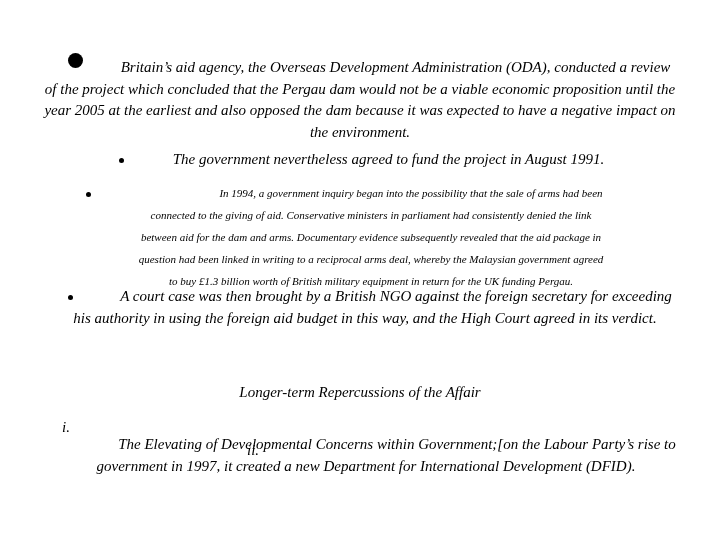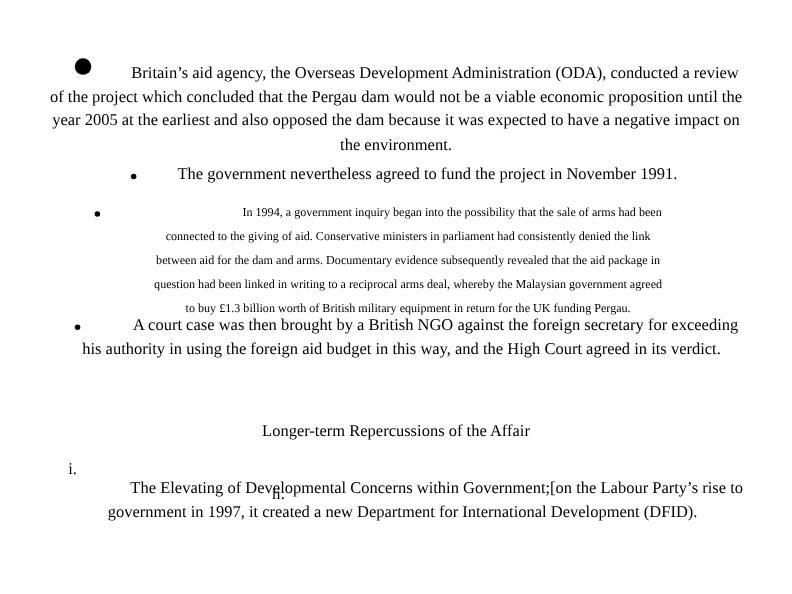--- a/index.html
+++ b/index.html
@@ -12,20 +12,21 @@
       overflow: hidden;
       background: #ffffff;
       font-family: "Liberation Serif", "DejaVu Serif", serif;
       color: #000000;
     }
     .slide {
       position: relative;
       width: 720px;
       height: 540px;
       background: #ffffff;
+      font-style: italic;
     }
     .para {
       position: absolute;
       text-align: center;
       white-space: pre-line;
       font-size: 15px;
       line-height: 21.5px;
       color: #000000;
     }
     .dot {
@@ -65,21 +66,21 @@
 
 <div class="slide">
 
   <span class="dot" id="b1"></span>
   <div class="para" id="p1">Britain’s aid agency, the Overseas Development Administration (ODA), conducted a review
 of the project which concluded that the Pergau dam would not be a viable economic proposition until the
 year 2005 at the earliest and also opposed the dam because it was expected to have a negative impact on
 the environment.</div>
 
   <span class="dot" id="b2"></span>
-  <div class="para" id="p2">The government nevertheless agreed to fund the project in November 1991.</div>
+  <div class="para" id="p2">The government nevertheless agreed to fund the project in August 1991.</div>
 
   <span class="dot" id="b3"></span>
   <div class="para" id="p3">In 1994, a government inquiry began into the possibility that the sale of arms had been
 connected to the giving of aid. Conservative ministers in parliament had consistently denied the link
 between aid for the dam and arms. Documentary evidence subsequently revealed that the aid package in
 question had been linked in writing to a reciprocal arms deal, whereby the Malaysian government agreed
 to buy £1.3 billion worth of British military equipment in return for the UK funding Pergau.</div>
 
   <span class="dot" id="b4"></span>
   <div class="para" id="p4">A court case was then brought by a British NGO against the foreign secretary for exceeding

